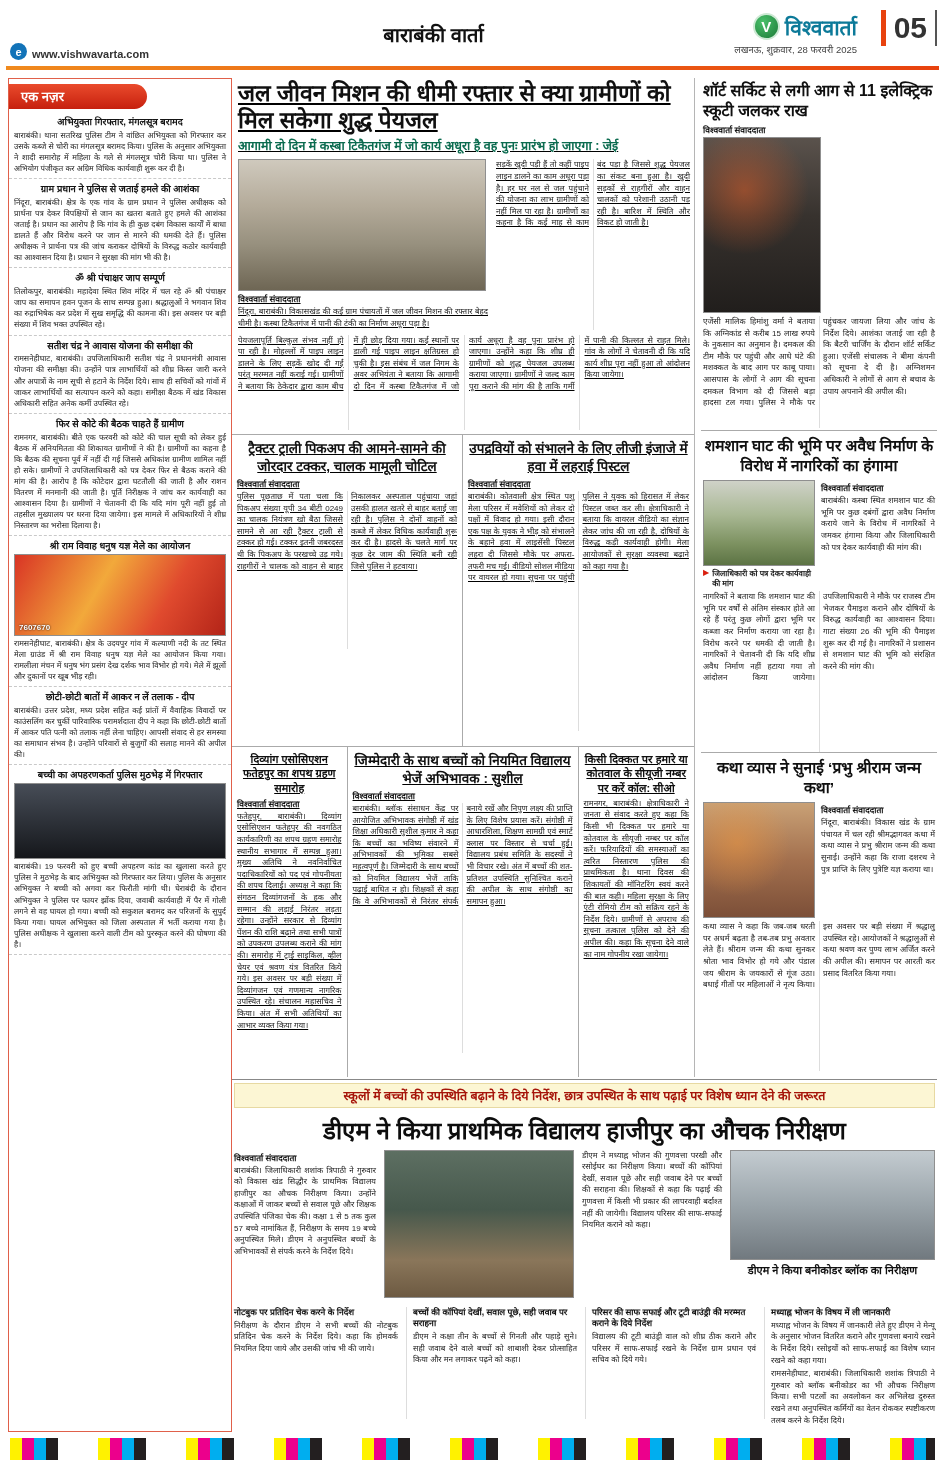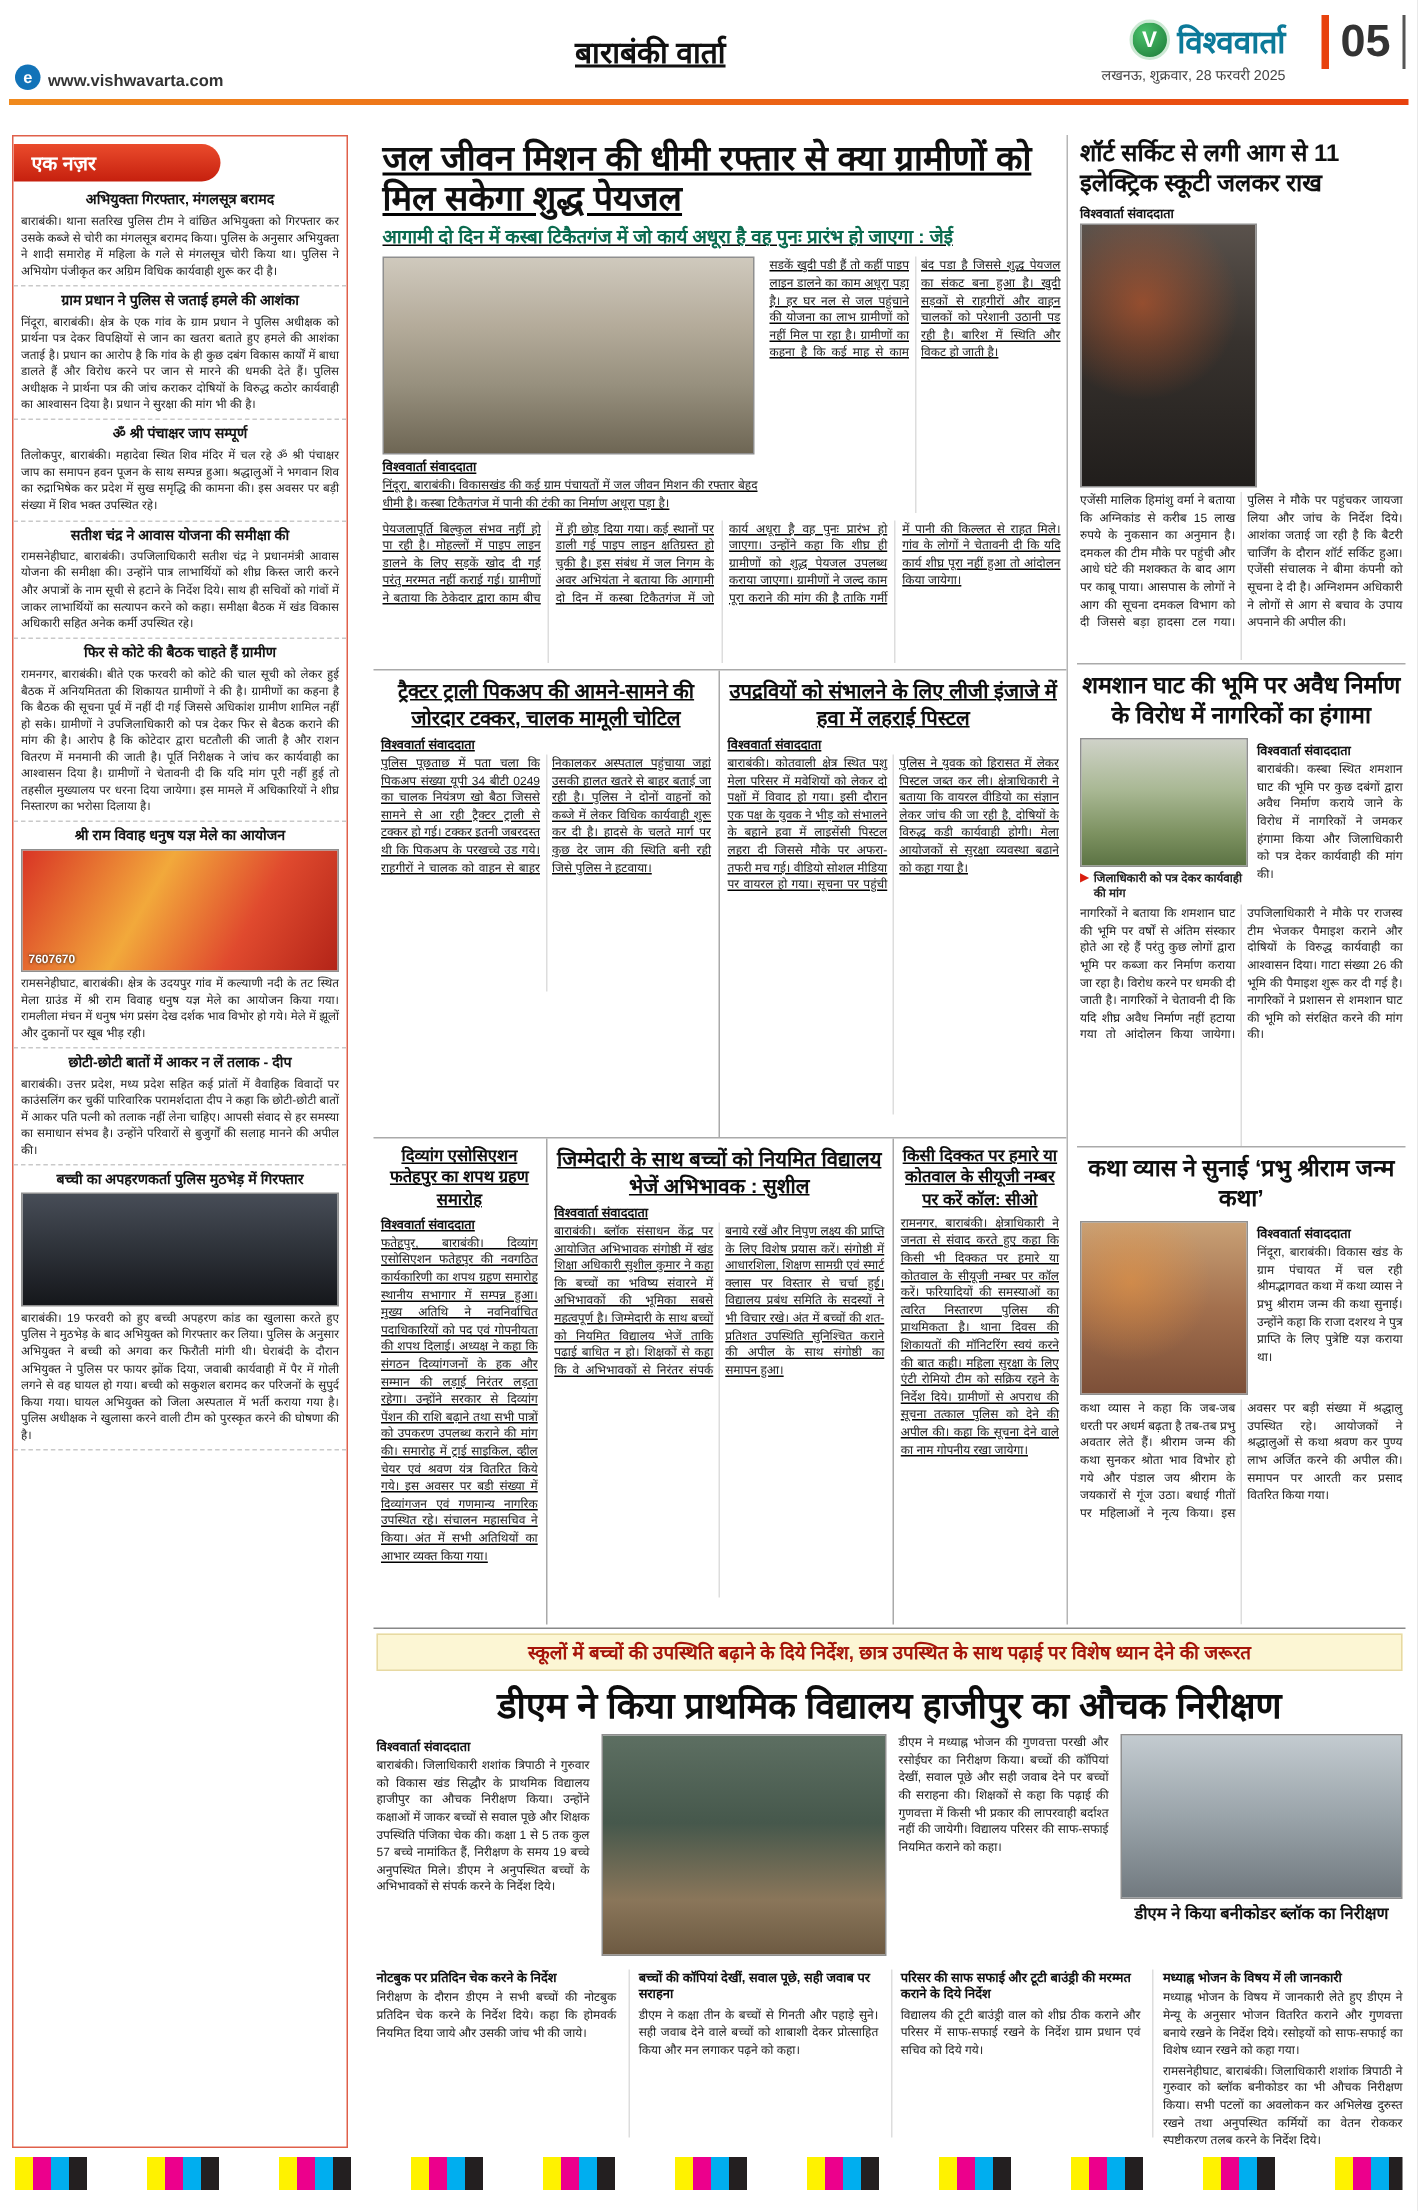--- a/index.html
+++ b/index.html
@@ -3,30 +3,30 @@
 <meta charset="utf-8">
 <style>
   html,body{margin:0;padding:0;background:#d9d9d9;}
   *{box-sizing:border-box;font-family:"Liberation Sans","DejaVu Sans",sans-serif;}
   .page{width:945px;height:1474px;background:#fff;margin:0 auto;position:relative;overflow:hidden;}
   
   header{height:66px;position:relative;display:flex;align-items:center;padding:4px 10px 2px;}
   .m-left{flex:1;display:flex;align-items:flex-end;gap:5px;align-self:flex-end;padding-bottom:4px;}
   .globe{width:17px;height:17px;border-radius:50%;background:#1273b8;color:#fff;font-size:11px;font-weight:bold;display:flex;align-items:center;justify-content:center;}
   .site{font-size:11px;font-weight:bold;color:#333;}
-  .m-center{font-size:20px;font-weight:bold;color:#111;text-align:center;text-decoration:underline;}
+  .m-center{font-size:20px;font-weight:bold;color:#111;text-align:center;}
   .m-right{flex:1;display:flex;flex-direction:column;align-items:flex-end;margin-right:78px;}
   .logo-row{display:flex;align-items:center;gap:5px;}
   .vlogo{width:27px;height:27px;border-radius:50%;background:radial-gradient(circle at 35% 30%,#49c06a,#1d7a38);color:#fff;font-weight:bold;font-size:15px;display:flex;align-items:center;justify-content:center;border:2px solid #cde9d4;}
   .pname{font-size:21px;font-weight:bold;color:#0c7a99;}
   .dline{font-size:9.5px;color:#444;margin-top:2px;}
   .pageno{position:absolute;right:8px;top:10px;font-size:30px;font-weight:bold;color:#333;padding:0 8px;border-left:5px solid #e8420e;border-right:2px solid #555;line-height:1.2;}
   .rule{height:4px;margin:0 6px;background:linear-gradient(90deg,#f08a1d,#e8420e);}
   
-  .content{display:flex;gap:17px;padding:20px 8px 0;height:1362px;}
+  .content{display:flex;gap:0;padding:8px 8px 0;height:1362px;}
   .onelook{width:224px;border:1px solid #e0604a;overflow:hidden;}
   .right-area{flex:1;display:flex;flex-direction:column;min-width:0;}
   .top-zone{display:flex;height:1006px;}
   .center-col{width:462px;display:flex;flex-direction:column;text-decoration:underline;}
   .right-col{flex:1;border-left:1px solid #b5b5b5;padding-left:6px;display:flex;flex-direction:column;min-width:0;}
   article{overflow:hidden;position:relative;}
   
   .bd{font-size:8px;line-height:1.45;text-align:justify;color:#1c1c1c;}
   .c2{columns:2;column-gap:8px;column-rule:1px solid #ddd;}
   .c4{columns:4;column-gap:10px;column-rule:1px solid #ddd;}

